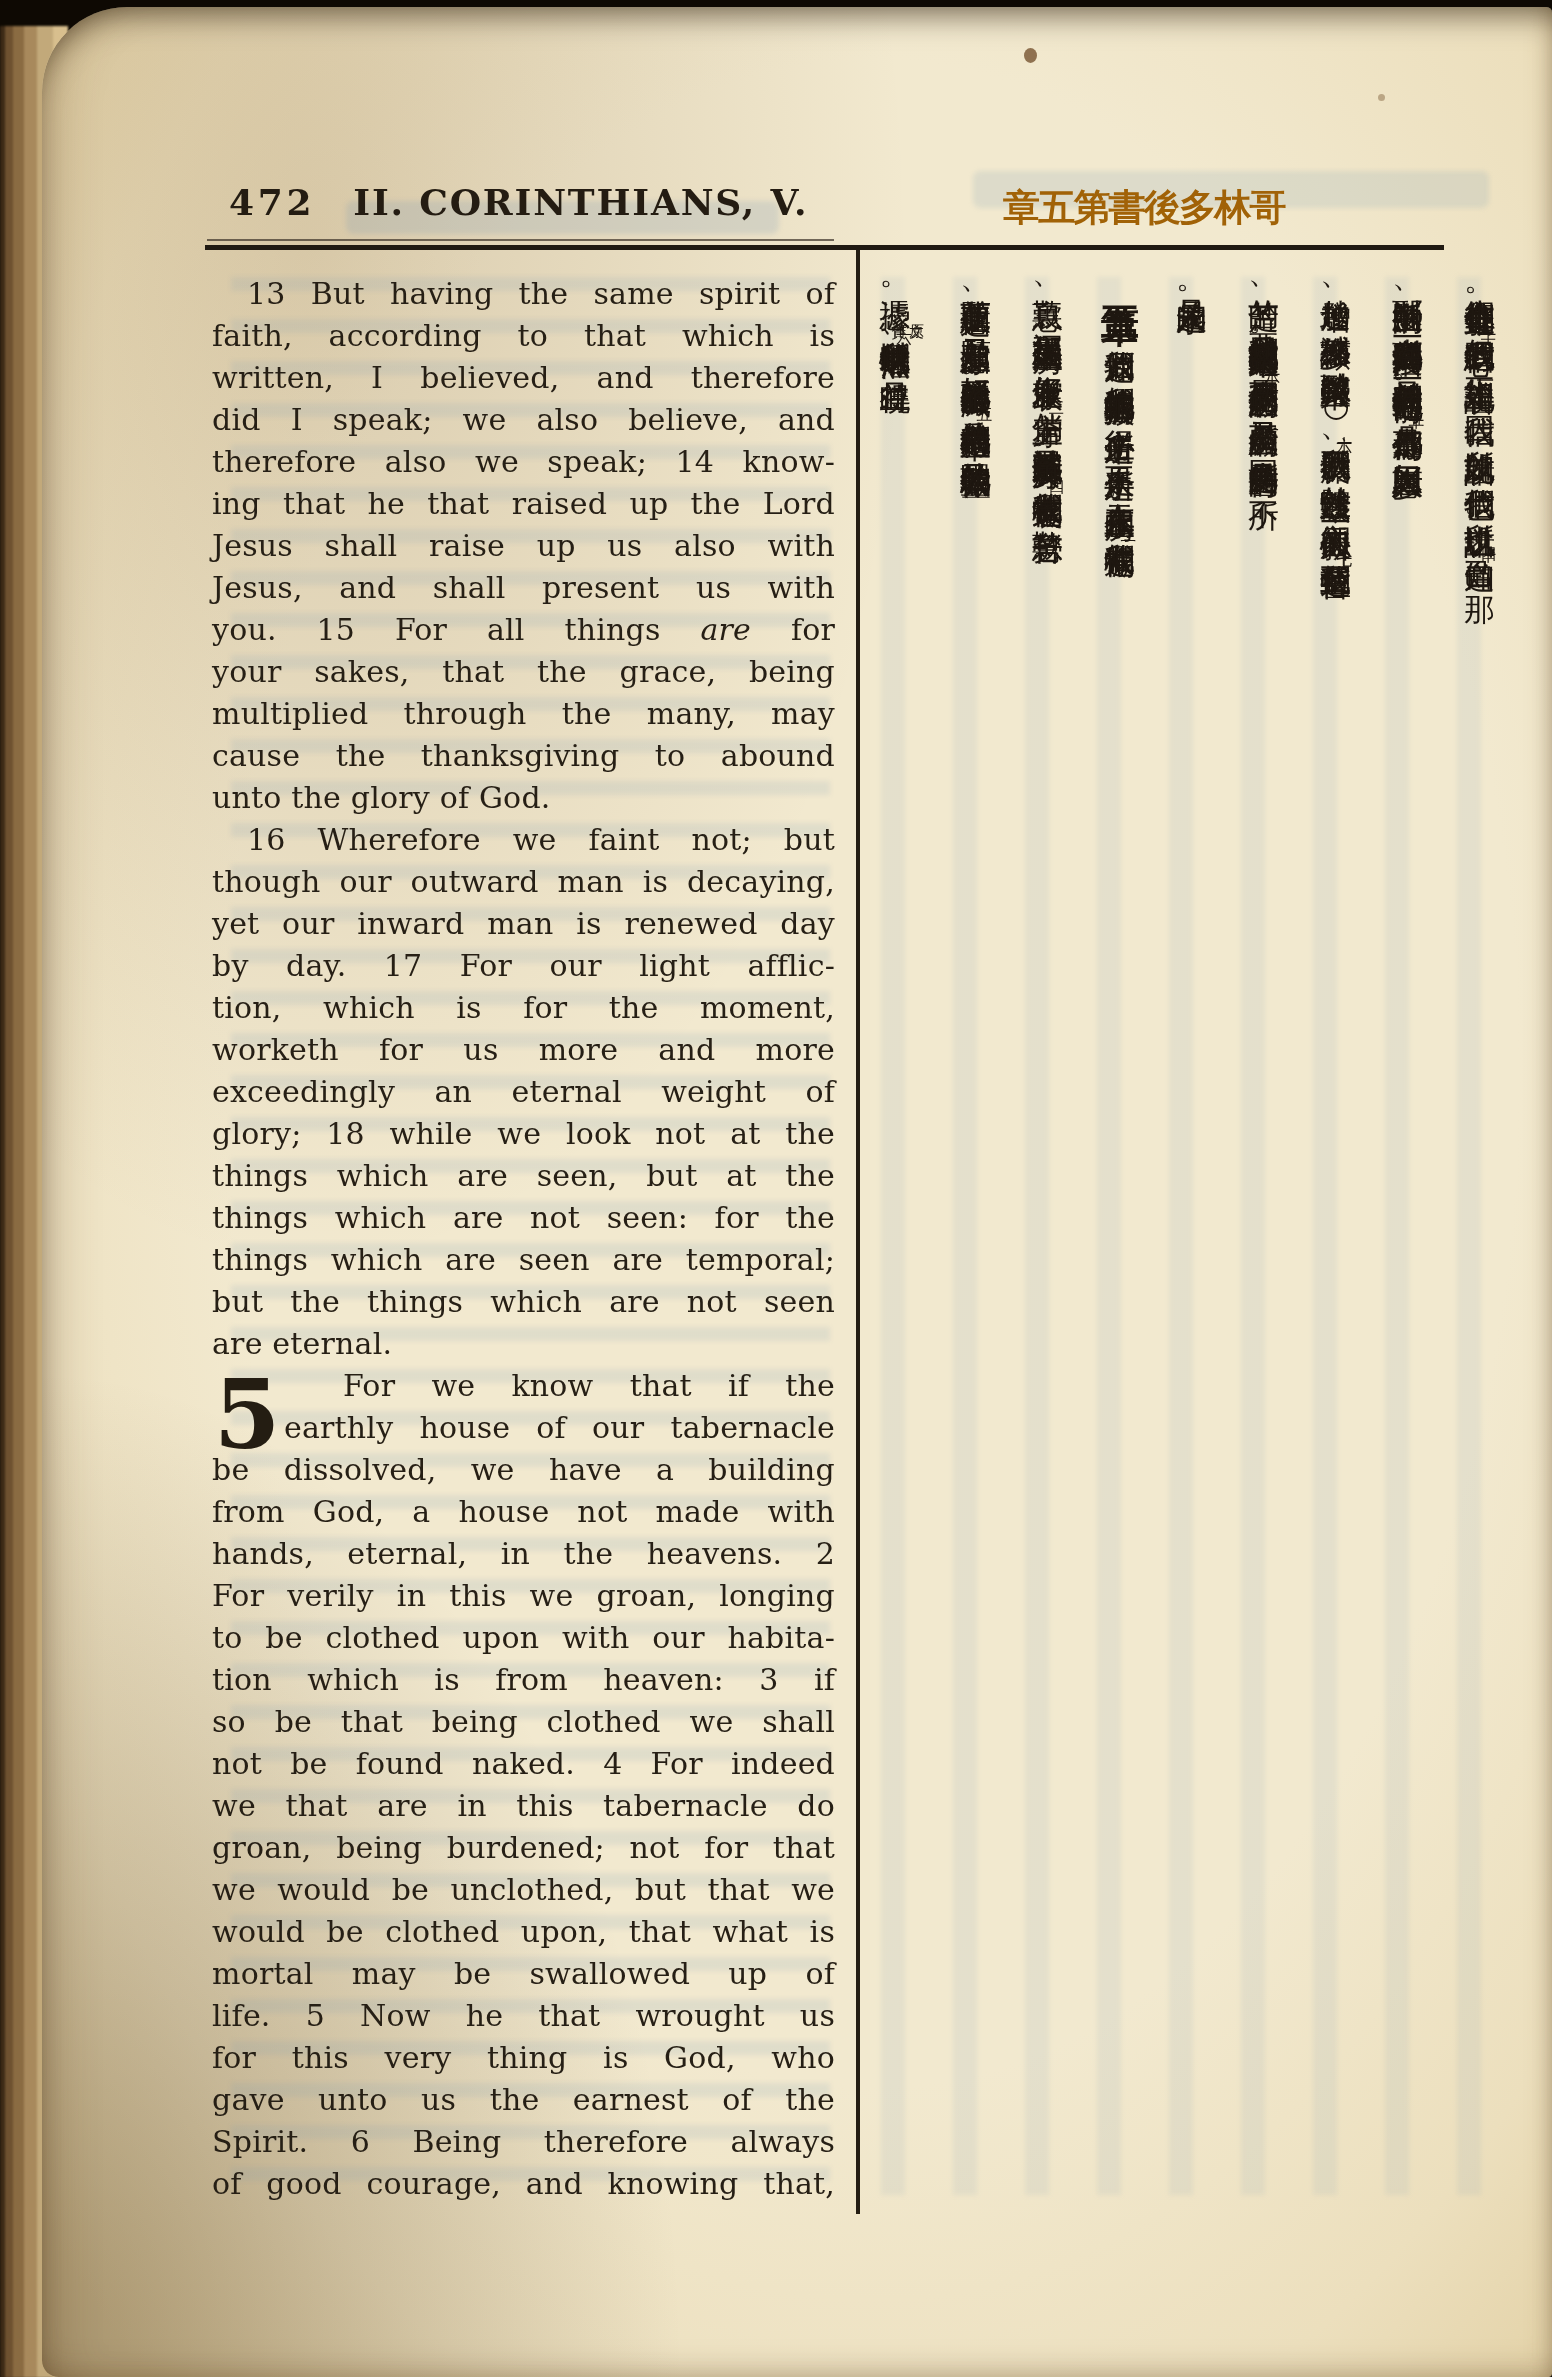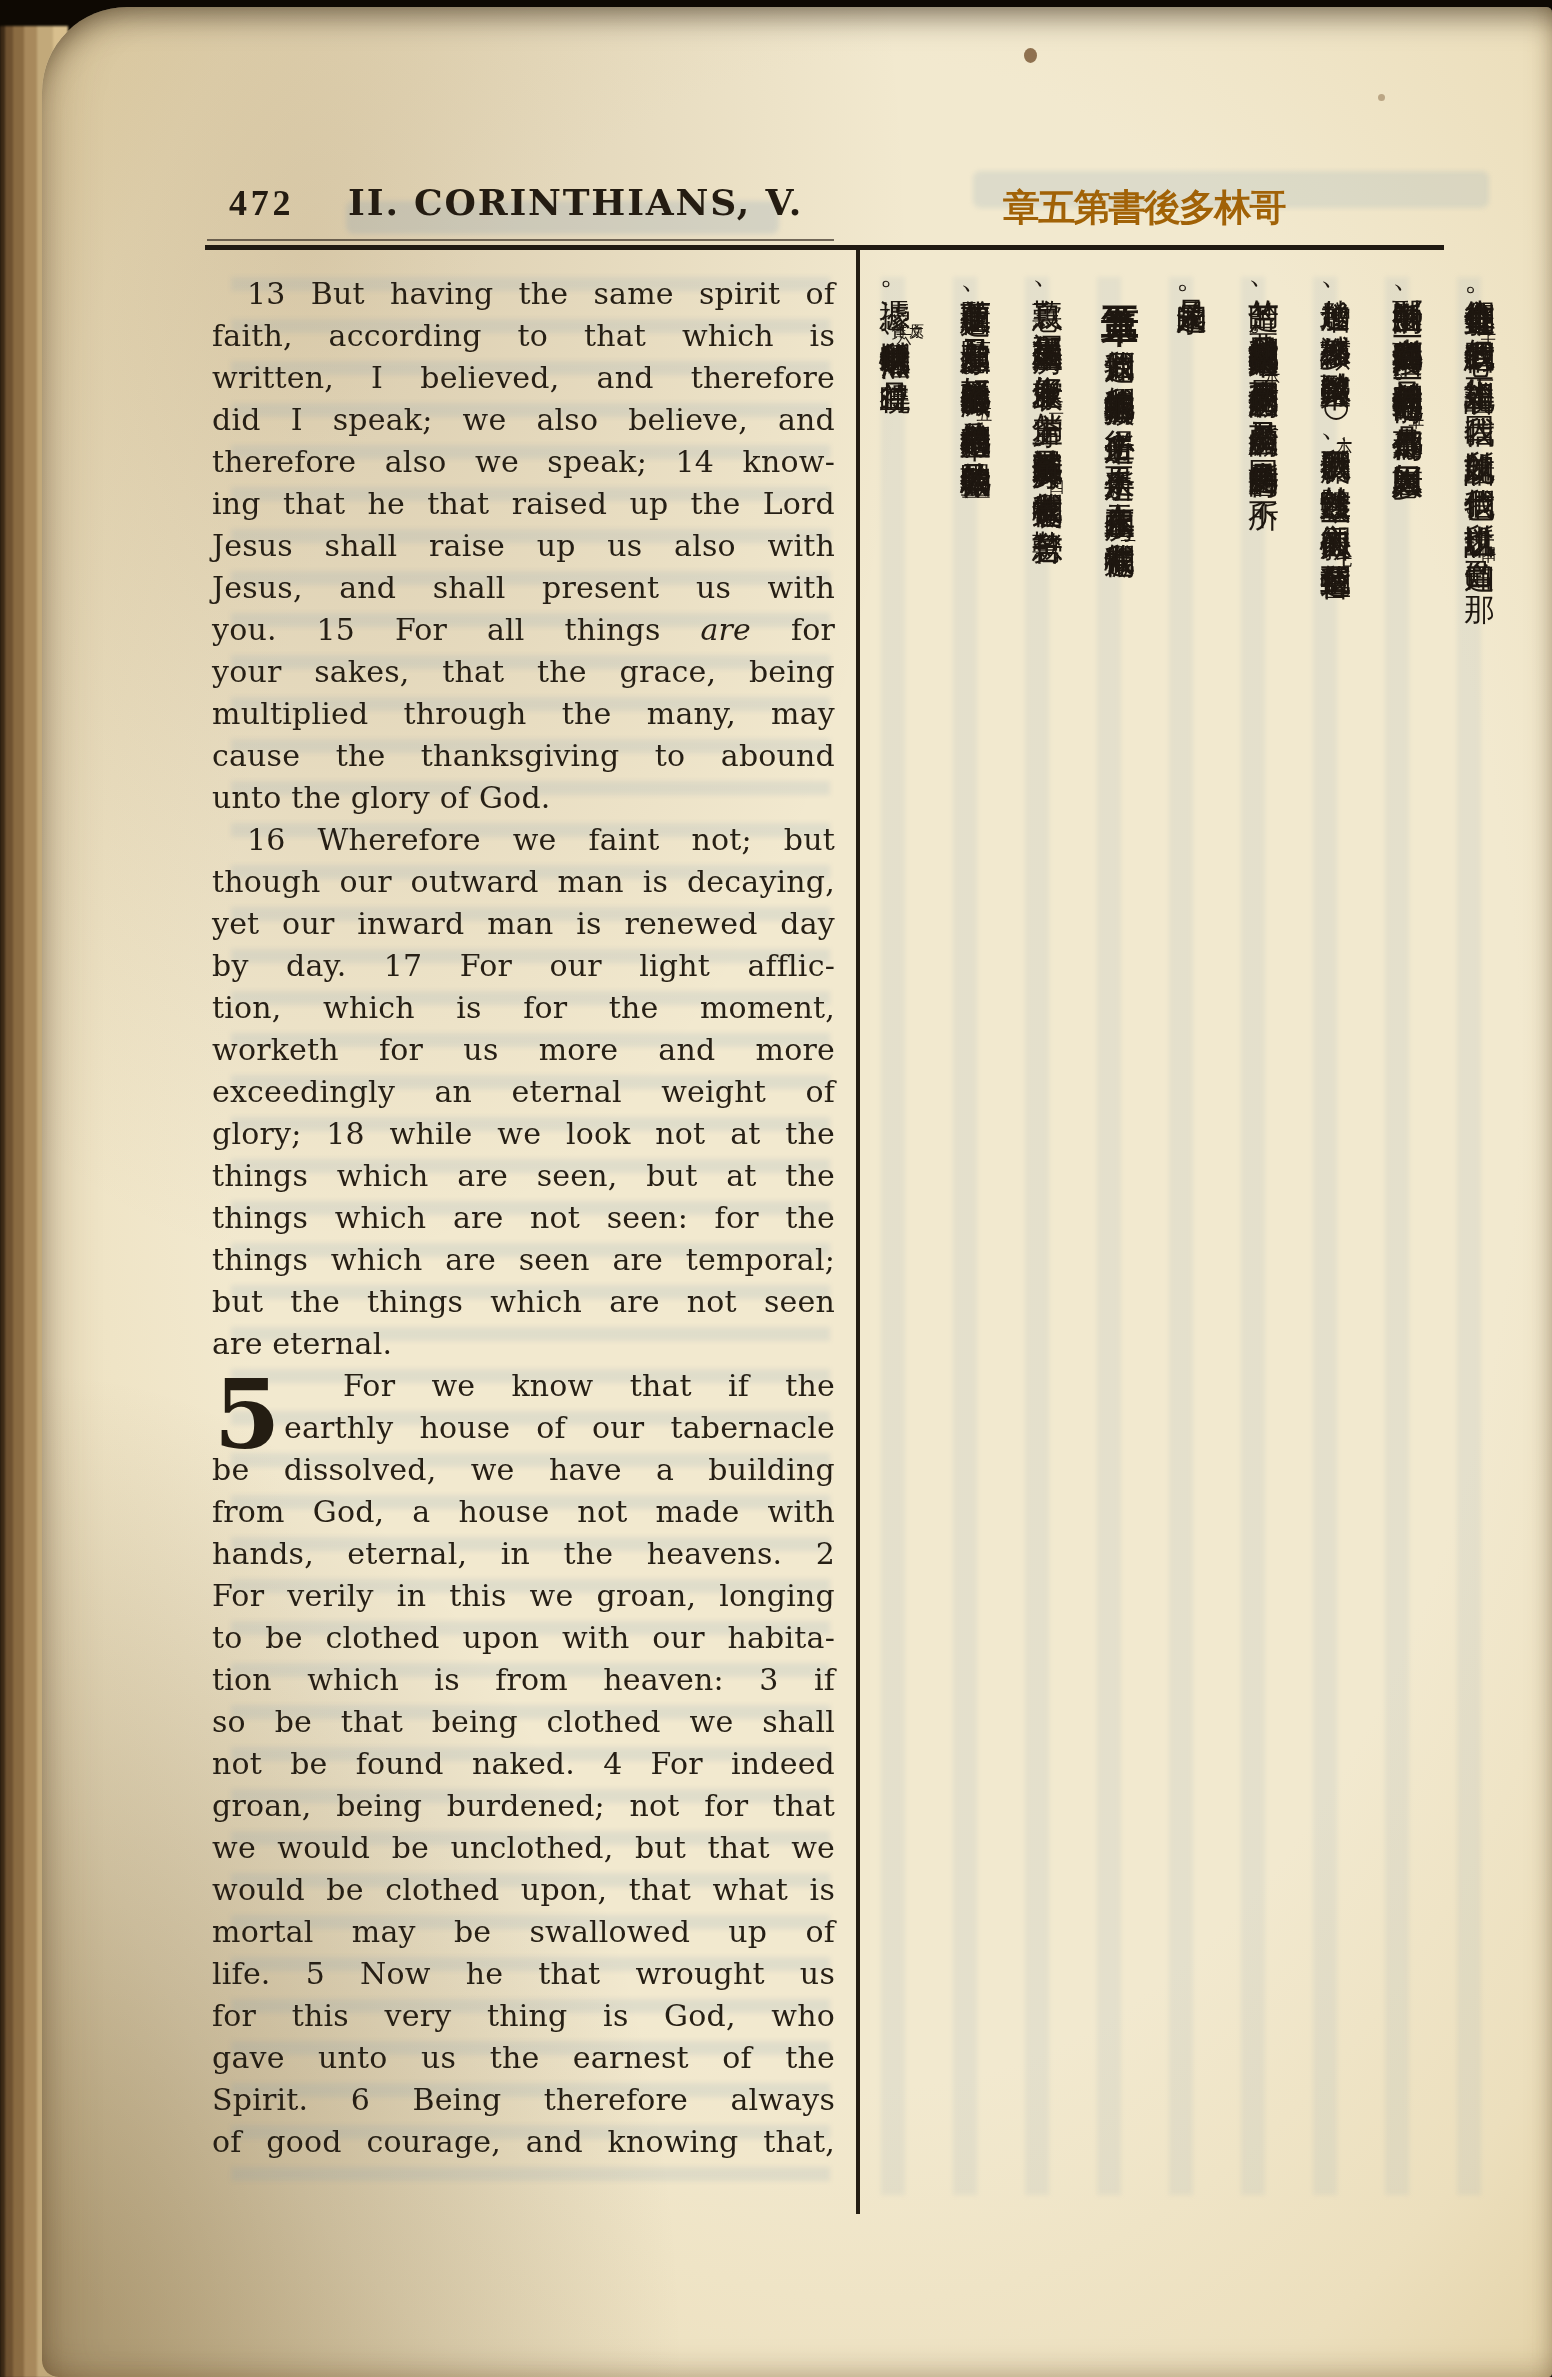--- a/index.html
+++ b/index.html
@@ -38,21 +38,21 @@
   .ghost-hdr1{left:304px;top:194px;width:433px;height:33px;
     background:rgba(118,152,180,.20);border-radius:7.4px;}
   .ghost-hdr2{left:931px;top:164px;width:516px;height:37px;
     background:rgba(118,152,180,.17);border-radius:7.4px;}
   
   .hdr-left{
     position:absolute;left:229px;top:181px;width:572px;
     font-size:36px;font-weight:bold;color:#241c12;letter-spacing:1.8px;
     white-space:nowrap;
   }
-  .hdr-left .pgno{margin-right:54px;letter-spacing:3.7px;font-family:Liberation Serif, serif;}
+  .hdr-left .pgno{margin-right:38px;letter-spacing:3.7px;}
   .hdr-cjk{
     position:absolute;left:1003px;top:183px;width:516px;
     font-family:"DejaVu Sans", sans-serif;
     font-size:37px;font-weight:bold;color:#a16207;letter-spacing:-1.8px;
     white-space:nowrap;
   }
   .rule-thin{position:absolute;left:207px;top:239px;width:627px;height:1.8px;background:#3a3127;opacity:.7;}
   .rule-main{position:absolute;left:205px;top:245px;width:1239px;height:4.6px;background:#201a12;}
   .divider{position:absolute;left:856px;top:250px;width:3.7px;height:1964px;background:#241d13;}
   
@@ -140,20 +140,21 @@
     <div class="eline cap1">For we know that if the</div>
     <div class="eline cap2">earthly house of our tabernacle</div>
     <div class="eline">be dissolved, we have a building</div>
     <div class="eline">from God, a house not made with</div>
     <div class="eline">hands, eternal, in the heavens. 2</div>
     <div class="eline">For verily in this we groan, longing</div>
     <div class="eline">to be clothed upon with our habita-</div>
     <div class="eline">tion which is from heaven: 3 if</div>
     <div class="eline">so be that being clothed we shall</div>
     <div class="eline">not be found naked. 4 For indeed</div>
+    <div class="eline">we that are in this tabernacle do</div>
     <div class="eline">groan, being burdened; not for that</div>
     <div class="eline">we would be unclothed, but that we</div>
     <div class="eline">would be clothed upon, that what is</div>
     <div class="eline">mortal may be swallowed up of</div>
     <div class="eline">life. 5 Now he that wrought us</div>
     <div class="eline">for this very thing is God, who</div>
     <div class="eline">gave unto us the earnest of the</div>
     <div class="eline">Spirit. 6 Being therefore always</div>
     <div class="eline">of good courage, and knowing that,</div>
   </div>

